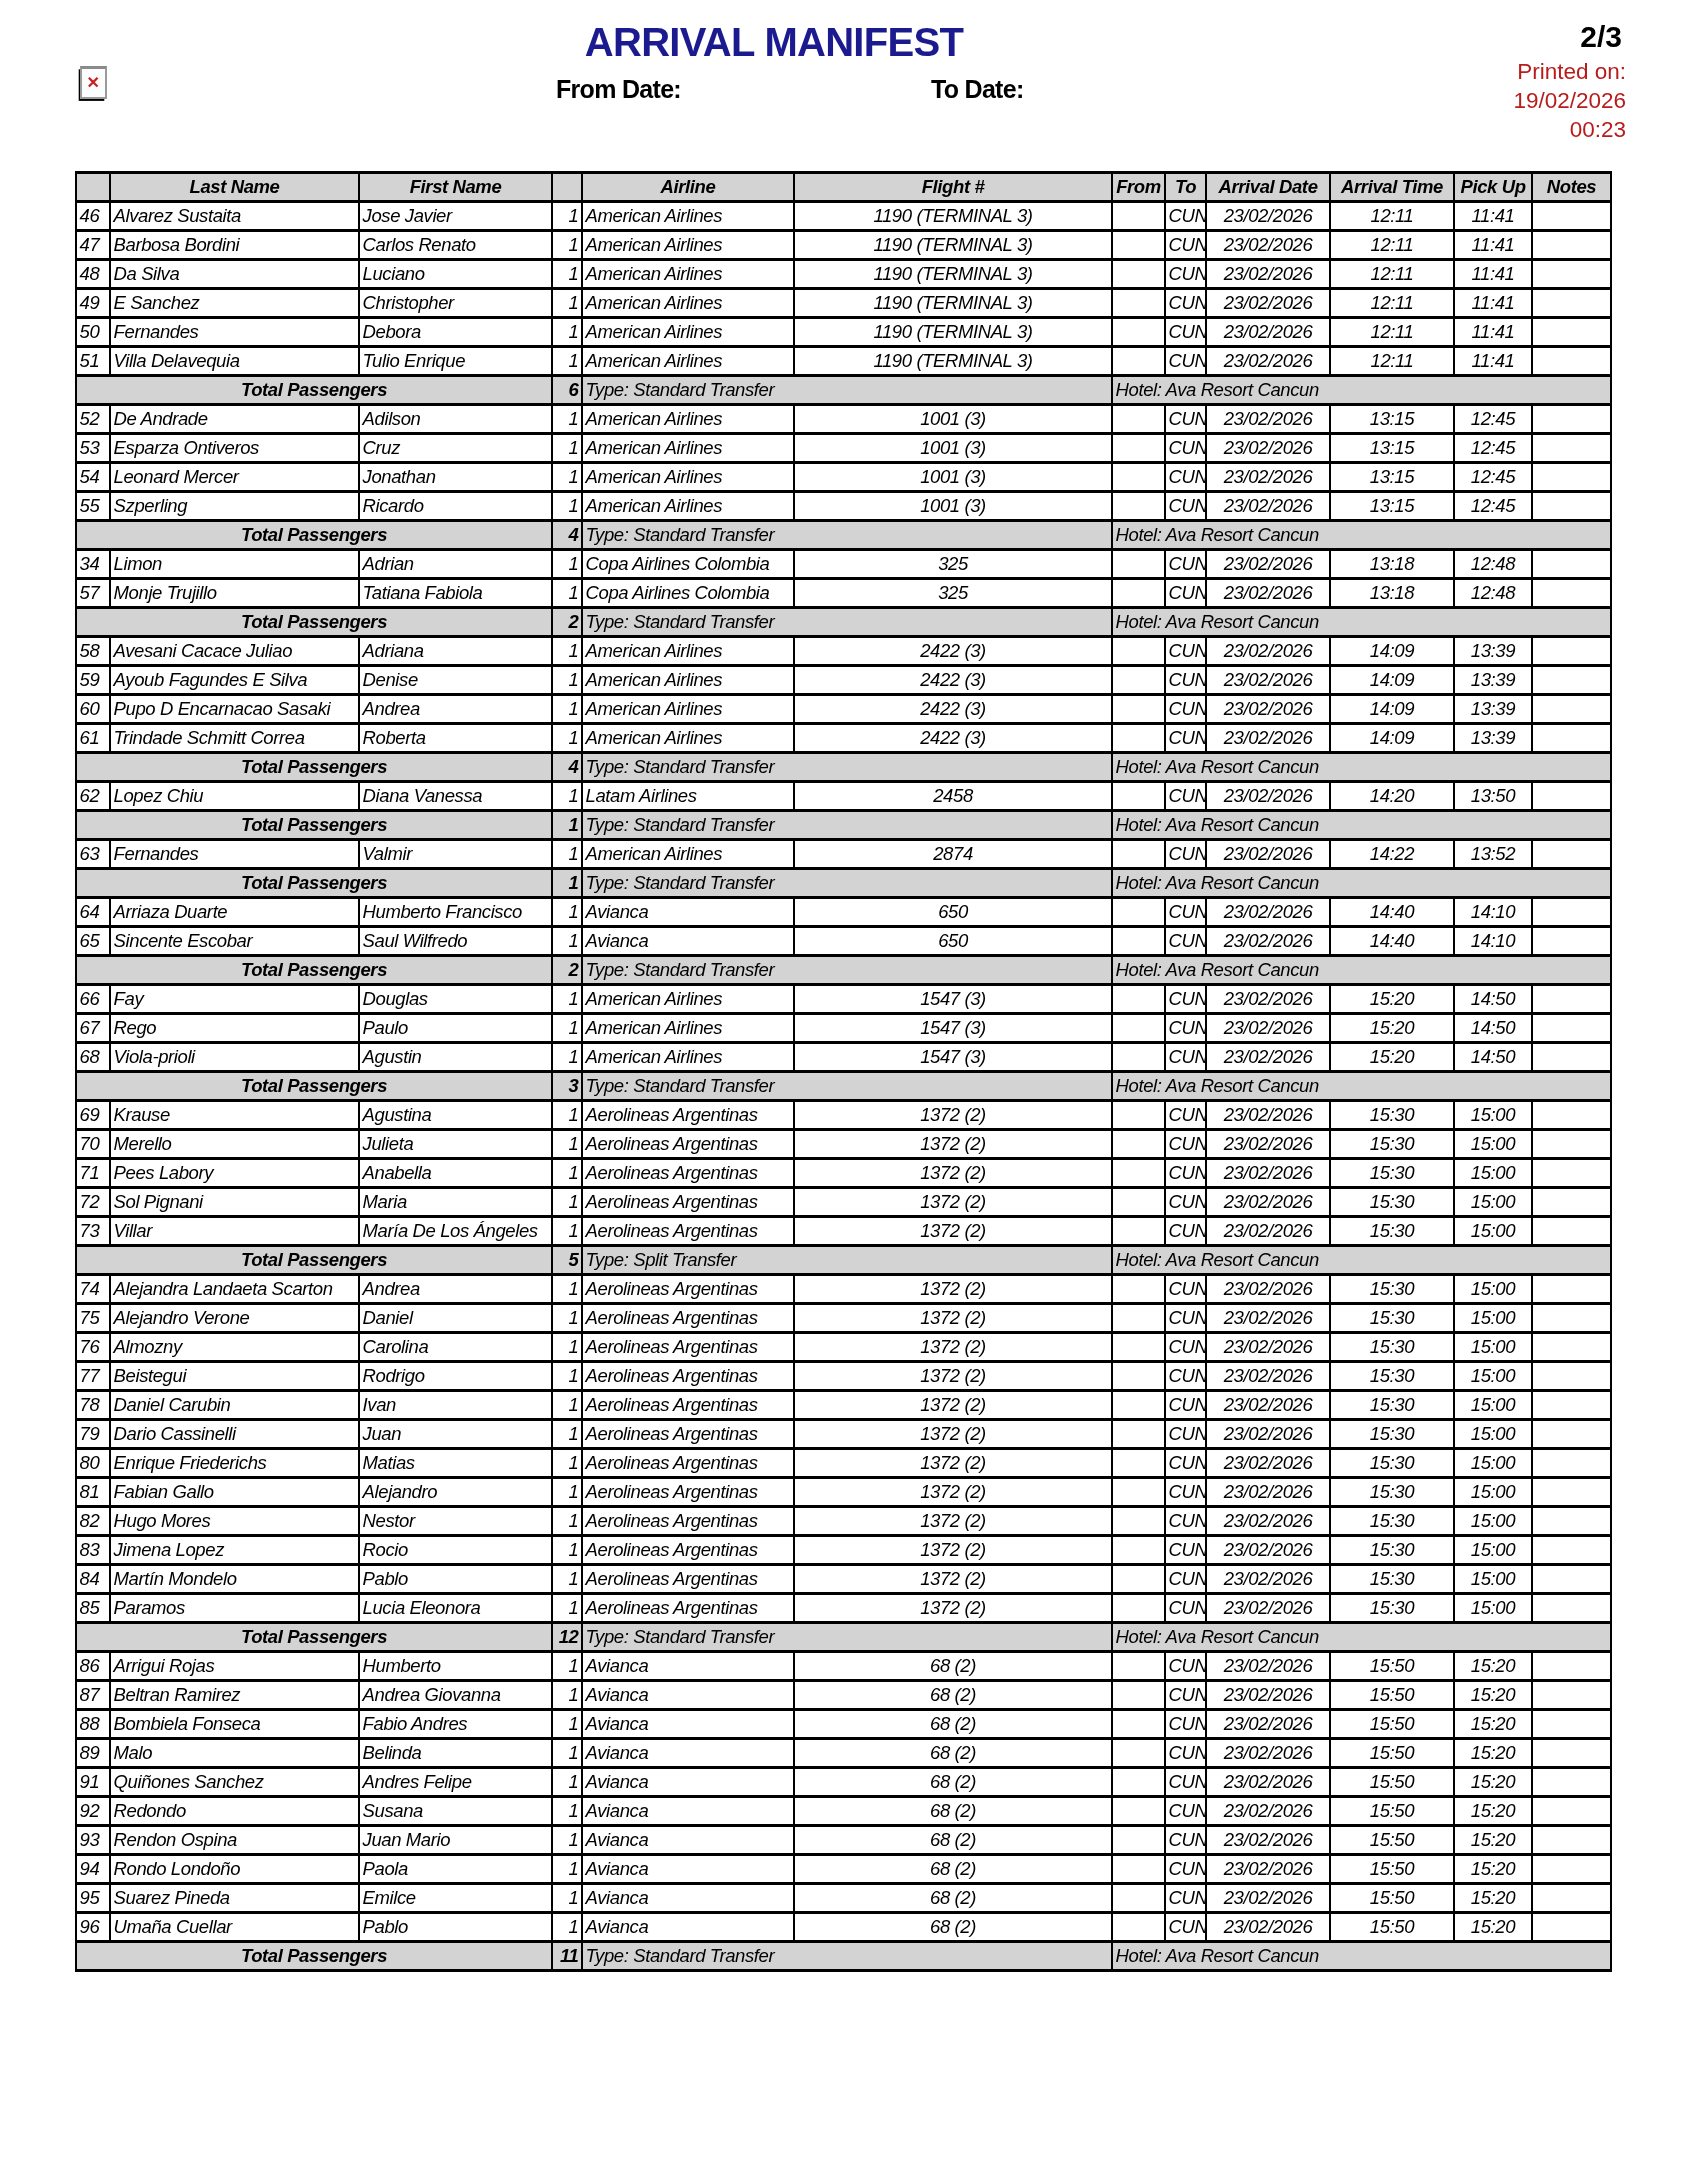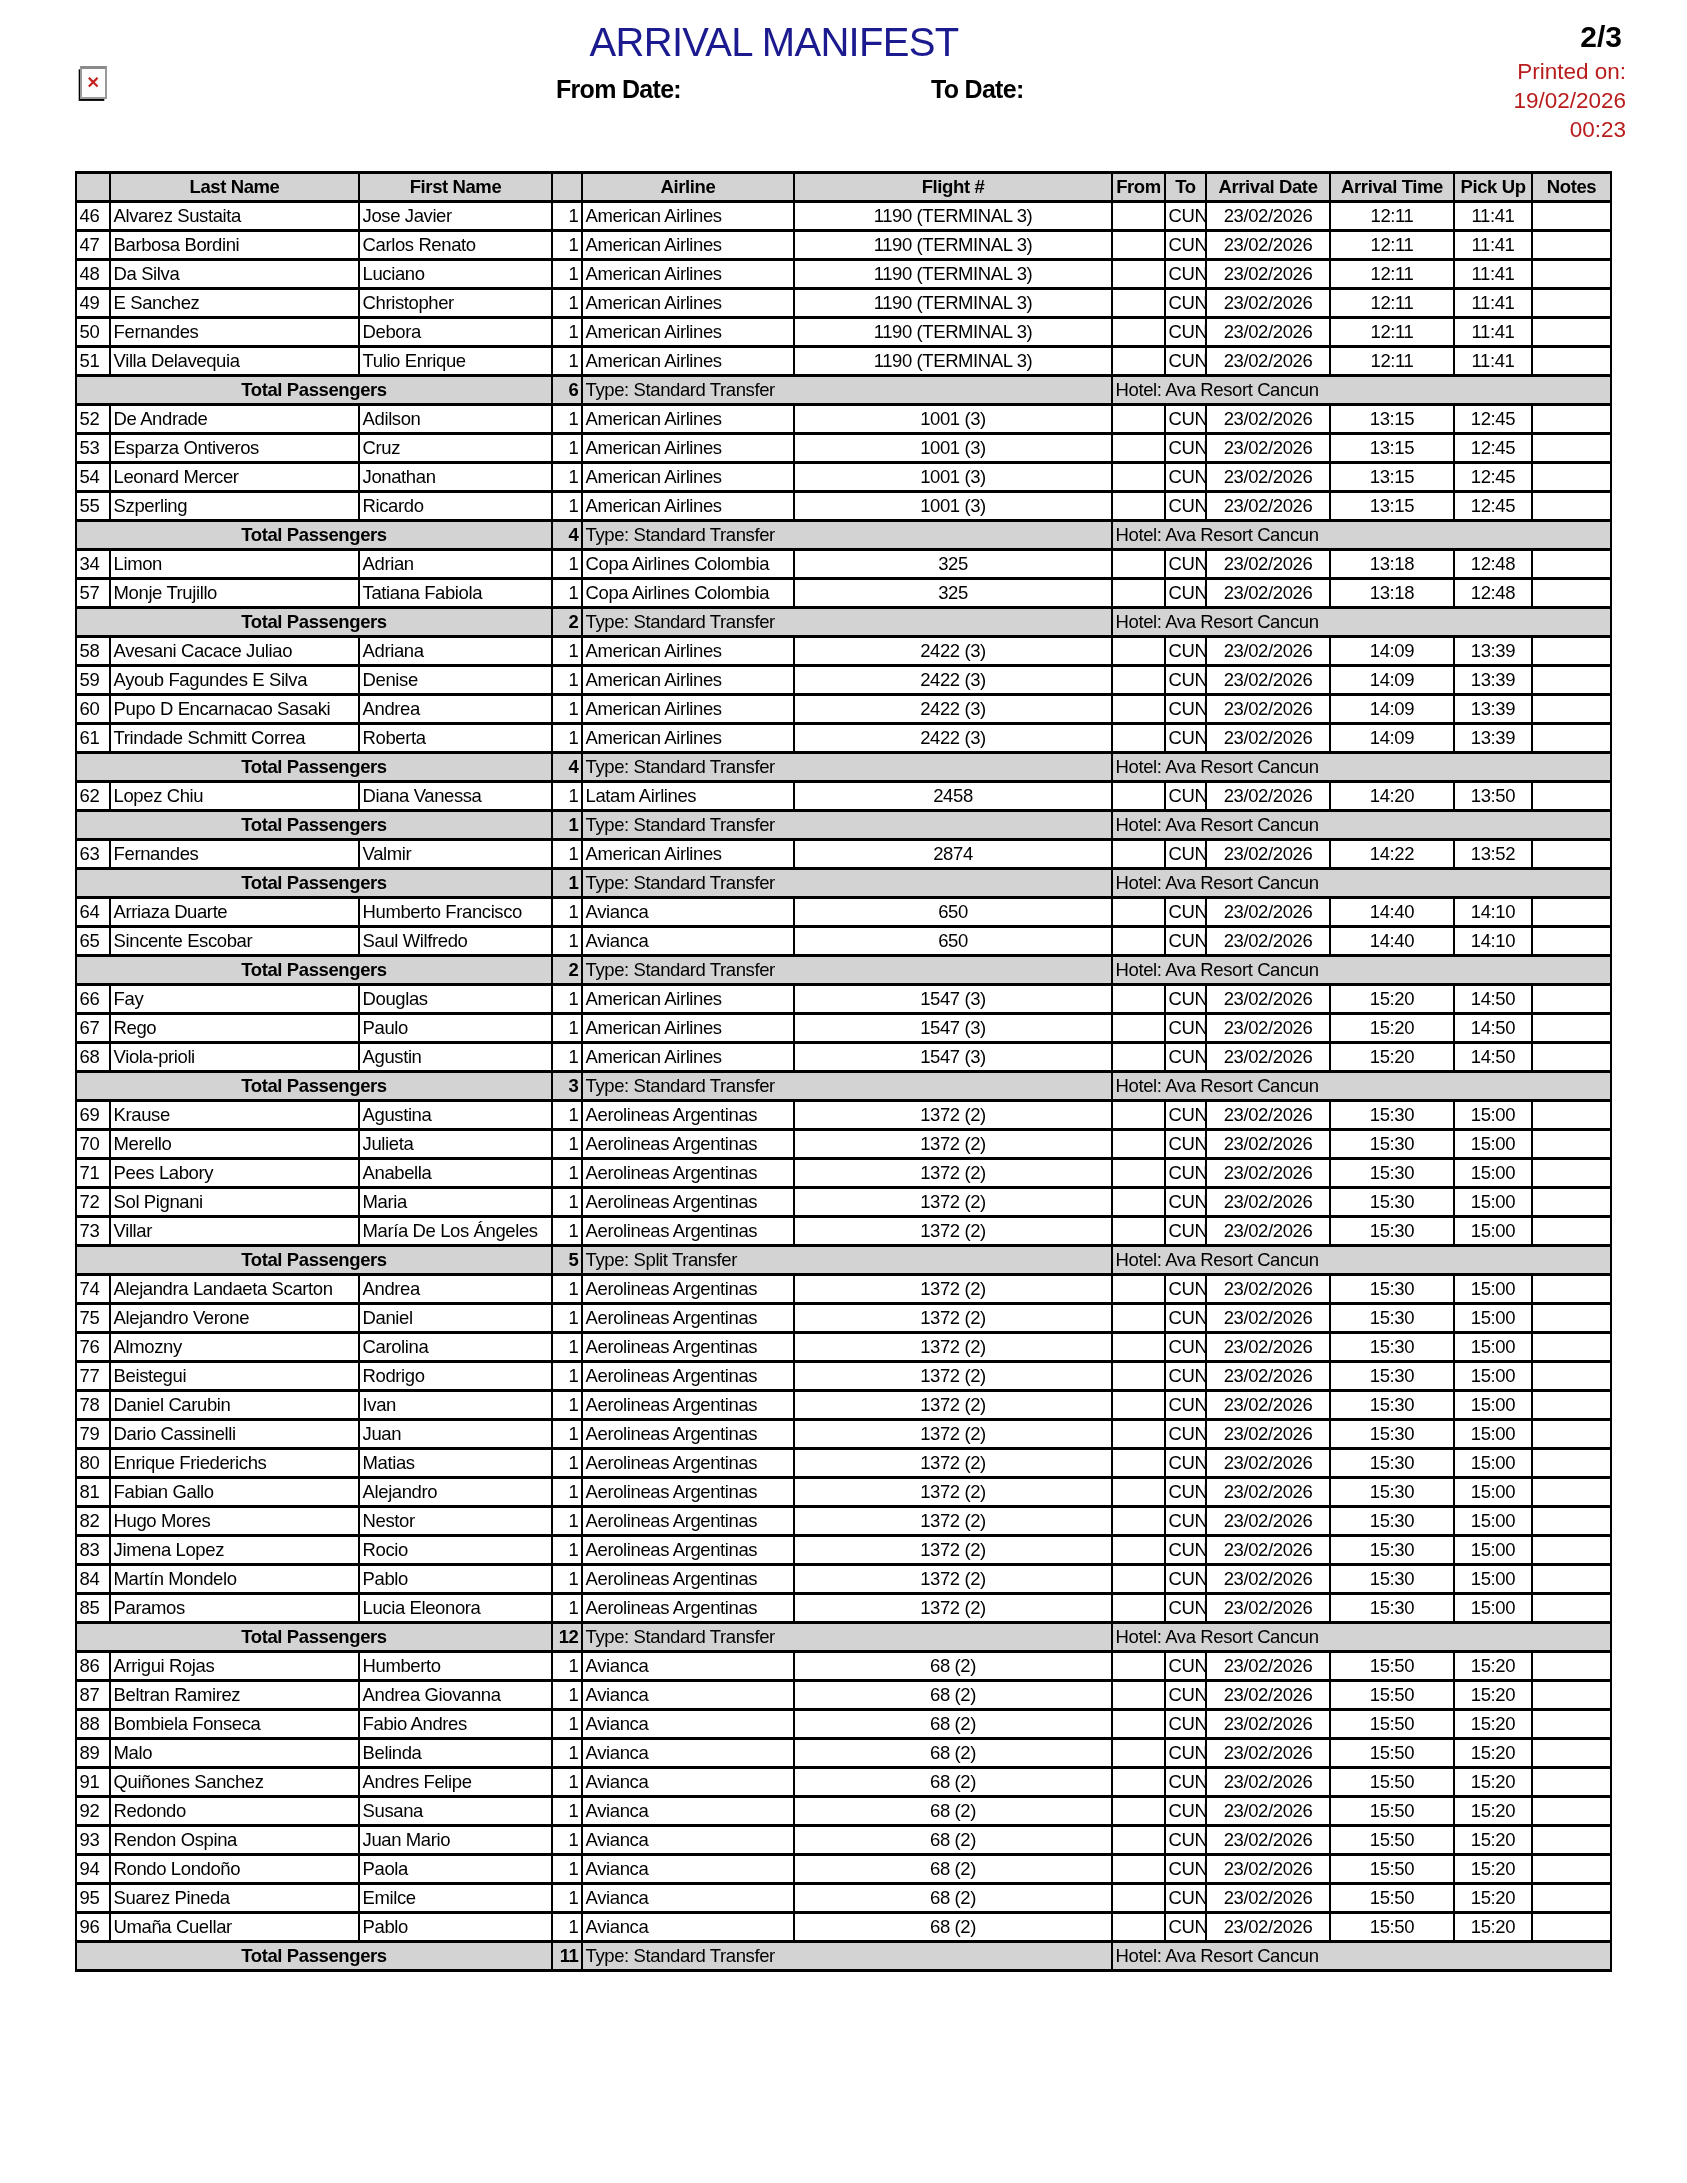--- a/index.html
+++ b/index.html
@@ -5,29 +5,29 @@
   html,body{margin:0;padding:0;background:#ffffff;}
   body{width:1687px;height:2183px;position:relative;font-family:"Liberation Sans",sans-serif;color:#000;}
   .page{position:absolute;inset:0;background:#fff;}
 
   .broken-img{position:absolute;left:80px;top:66px;width:22.5px;height:28px;background:#fdfdfd;
     border:2px solid #9a9a9a;border-top:3.3px solid #8a8a8a;box-shadow:-2px 2.6px 0 -0.7px #000;
     display:flex;align-items:center;justify-content:center;}
   .broken-img .bx{color:#c42222;font-size:16px;font-weight:bold;line-height:1;}
 
   .title{position:absolute;top:20px;left:0;width:1548px;text-align:center;
-    font-size:40px;font-weight:normal;color:#1b1b8f;letter-spacing:-0.7px;white-space:nowrap;}
+    font-size:40px;font-weight:bold;color:#1b1b8f;letter-spacing:-0.7px;white-space:nowrap;}
   .date-label{position:absolute;top:75px;font-size:25px;font-weight:bold;letter-spacing:-0.7px;white-space:nowrap;}
   .from-label{left:556px;}
   .to-label{left:931px;}
 
   .pageno{position:absolute;top:20px;right:65px;font-size:30px;font-weight:bold;}
   .printed{position:absolute;top:57px;right:61px;text-align:right;font-size:22.5px;line-height:29px;color:#b91c1c;}
 
-  table.manifest{position:absolute;left:75px;top:171px;width:1536px;border-collapse:collapse;table-layout:fixed;}
+  table.manifest{position:absolute;left:75px;top:171px;width:1536px;border-collapse:collapse;table-layout:fixed;font-style:italic;}
   .manifest th,.manifest td{border:2.6px solid #000;border-top-width:3.3px;border-bottom-width:3.3px;
     height:26px;padding:0 2.6px;font-size:18.5px;letter-spacing:-0.4px;overflow:hidden;white-space:nowrap;vertical-align:middle;}
   .manifest th{background:#d3d3d3;font-weight:bold;text-align:center;padding:0 0.7px;}
   .c-num{text-align:left;padding:0 1.3px;}
   .c-last,.c-first,.c-airline{text-align:left;}
   .c-pax{text-align:right;padding:0 1.3px;}
   .c-flight,.c-to,.c-date,.c-time,.c-pickup{text-align:center;}
   .total-row td{background:#d3d3d3;}
   .t-label{text-align:center;font-weight:bold;}
   .t-count{text-align:right;font-weight:bold;padding:0 1.3px;}

